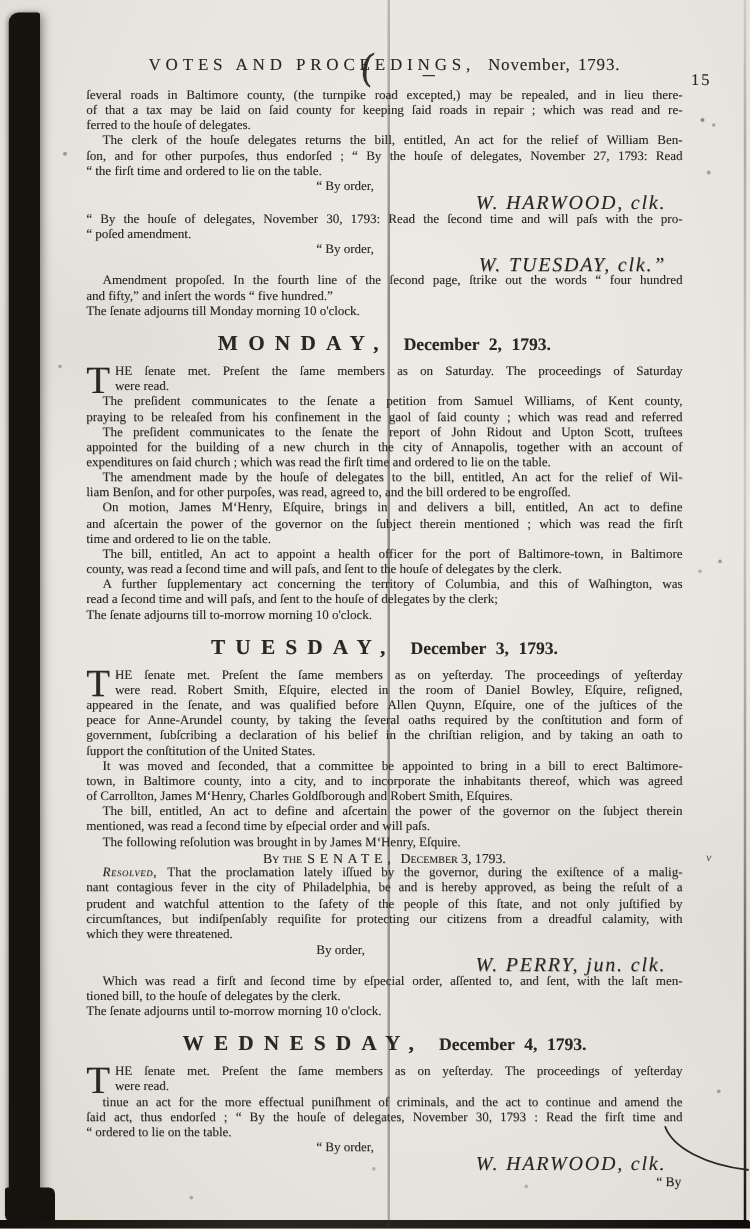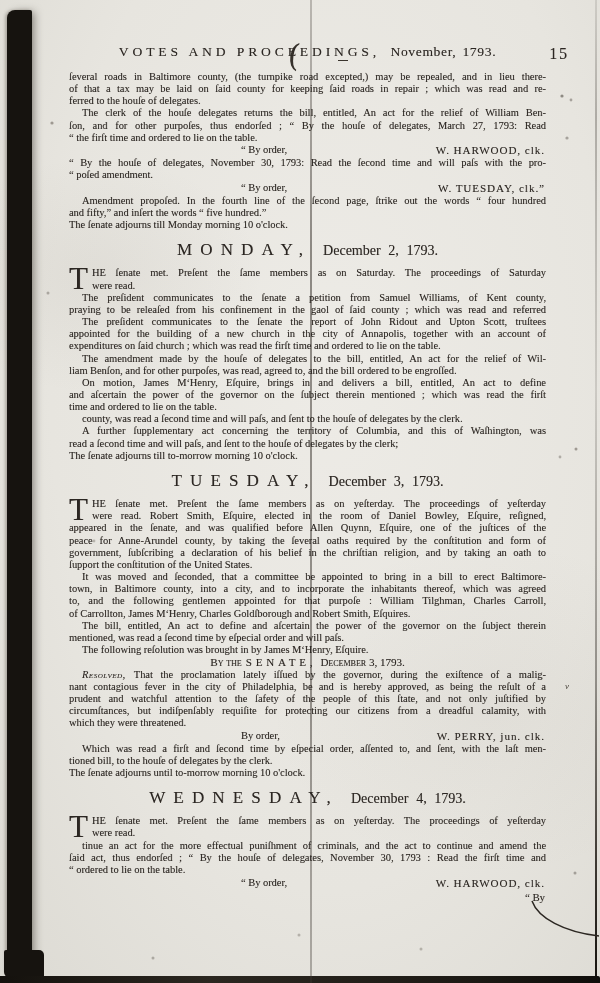--- a/index.html
+++ b/index.html
@@ -37,31 +37,31 @@
       574px 872px 0 0.5px rgba(70,63,54,.4), 51px 122px 0 0.6px rgba(70,63,54,.45),
       47px 292px 0 0.5px rgba(70,63,54,.35), 152px 957px 0 0.5px rgba(70,63,54,.35),
       298px 934px 0 0.5px rgba(70,63,54,.3), 420px 948px 0 0.5px rgba(70,63,54,.3),
       93px 540px 0 0.4px rgba(70,63,54,.3), 566px 137px 0 0.6px rgba(70,63,54,.4);}
   
   .textblock{position:absolute;left:69px;top:44px;width:477px;
     text-shadow:.3px .3px .5px rgba(43,37,31,.32);}
   .runhead{position:relative;text-align:center;font-size:13.5px;white-space:nowrap;margin-bottom:11px;}
   .rh-title{letter-spacing:.29em;text-align:right;}
   .rh-date{margin-left:7px;letter-spacing:.05em;word-spacing:.15em;}
-  .pagenum{position:absolute;right:-23px;top:1px;font-size:16px;letter-spacing:.12em;text-align:center;}
+  .pagenum{position:absolute;right:-23px;top:12px;font-size:13px;letter-spacing:.12em;text-align:center;}
   .line{font-size:10.4px;line-height:12.15px;text-align:justify;text-align-last:justify;}
   .line.last{text-align-last:left;}
   .para{margin:0;}
   .para.indent .line:first-child{text-indent:13px;}
   .dropcap-cap{float:left;font-size:31px;line-height:23px;height:23.5px;padding-right:4px;}
-  .byline{display:flex;font-size:10.4px;line-height:12.3px;margin:.5px 0;}
+  .byline{display:flex;font-size:10.4px;line-height:12.3px;margin:.5px 12px;flex-direction:column;}
   .byline .order{margin-left:172px;white-space:nowrap;}
-  .byline .name{margin-left:auto;margin-right:1px;font-size:11px;letter-spacing:.09em;white-space:nowrap;}
+  .byline .name{margin-left:auto;margin-right:1px;font-size:16px;letter-spacing:.09em;white-space:nowrap;font-style:italic;}
   .center-line{text-align:left;font-size:10.4px;line-height:12.3px;}
-  .day-heading{text-align:center;margin:9px 0 7px;white-space:nowrap;}
+  .day-heading{text-align:center;margin:9px 0 7px;white-space:nowrap;font-weight:bold;}
   .day-heading .day{font-size:17px;letter-spacing:.48em;}
   .day-heading .hdate{font-size:14px;word-spacing:.3em;margin-left:12px;}
   .senate-line{text-align:center;font-size:11px;line-height:12.5px;}
   .senate-line .sc{font-variant:small-caps;}
   .senate-line .spaced{letter-spacing:.35em;margin:0 4px;text-align:right;}
   .sc-lead{font-variant:small-caps;letter-spacing:.05em;font-style:italic;}
   .catchword{text-align:right;font-size:10.8px;line-height:12.3px;margin-top:2px;padding-right:1px;}
 </style>
 </head>
 <body>
@@ -88,21 +88,21 @@
       <span class="pagenum">15</span>
     </div>
     <div id="content">
         <div class="para">
           <div class="line">ſeveral roads in Baltimore county, (the turnpike road excepted,) may be repealed, and in lieu there-</div>
           <div class="line">of that a tax may be laid on ſaid county for keeping ſaid roads in repair ; which was read and re-</div>
           <div class="line last">ferred to the houſe of delegates.</div>
         </div>
         <div class="para indent">
           <div class="line">The clerk of the houſe delegates returns the bill, entitled, An act for the relief of William Ben-</div>
-          <div class="line">ſon, and for other purpoſes, thus endorſed ; “ By the houſe of delegates, March 27, 1793: Read</div>
+          <div class="line">ſon, and for other purpoſes, thus endorſed ; “ By the houſe of delegates, November 27, 1793: Read</div>
           <div class="line last">“ the firſt time and ordered to lie on the table.</div>
         </div>
         <div class="byline">
           <span class="order">“ By order,</span>
           <span class="name">W. HARWOOD, clk.</span>
         </div>
         <div class="para">
           <div class="line">“ By the houſe of delegates, November 30, 1793: Read the ſecond time and will paſs with the pro-</div>
           <div class="line last">“ poſed amendment.</div>
         </div>
@@ -133,41 +133,41 @@
         <div class="para indent">
           <div class="line">The amendment made by the houſe of delegates to the bill, entitled, An act for the relief of Wil-</div>
           <div class="line last">liam Benſon, and for other purpoſes, was read, agreed to, and the bill ordered to be engroſſed.</div>
         </div>
         <div class="para indent">
           <div class="line">On motion, James M‘Henry, Eſquire, brings in and delivers a bill, entitled, An act to define</div>
           <div class="line">and aſcertain the power of the governor on the ſubject therein mentioned ; which was read the firſt</div>
           <div class="line last">time and ordered to lie on the table.</div>
         </div>
         <div class="para indent">
+          <div class="line">The bill, entitled, An act to appoint a health officer for the port of Baltimore-town, in Baltimore</div>
           <div class="line last">county, was read a ſecond time and will paſs, and ſent to the houſe of delegates by the clerk.</div>
         </div>
         <div class="para indent">
           <div class="line">A further ſupplementary act concerning the territory of Columbia, and this of Waſhington, was</div>
           <div class="line last">read a ſecond time and will paſs, and ſent to the houſe of delegates by the clerk;</div>
         </div>
         <div class="center-line">The ſenate adjourns till to-morrow morning 10 o'clock.</div>
         <div class="day-heading"><span class="day">TUESDAY,</span><span class="hdate">December 3, 1793.</span></div>
         <div class="para">
           <span class="dropcap-cap">T</span>
           <div class="line">HE ſenate met. Preſent the ſame members as on yeſterday. The proceedings of yeſterday</div>
           <div class="line">were read. Robert Smith, Eſquire, elected in the room of Daniel Bowley, Eſquire, reſigned,</div>
           <div class="line">appeared in the ſenate, and was qualified before Allen Quynn, Eſquire, one of the juſtices of the</div>
           <div class="line">peace for Anne-Arundel county, by taking the ſeveral oaths required by the conſtitution and form of</div>
           <div class="line">government, ſubſcribing a declaration of his belief in the chriſtian religion, and by taking an oath to</div>
           <div class="line last">ſupport the conſtitution of the United States.</div>
         </div>
         <div class="para indent">
           <div class="line">It was moved and ſeconded, that a committee be appointed to bring in a bill to erect Baltimore-</div>
           <div class="line">town, in Baltimore county, into a city, and to incorporate the inhabitants thereof, which was agreed</div>
-          <div class="line">to, and the following gentlemen appointed for that purpoſe : William Tilghman, Charles Carroll,</div>
           <div class="line last">of Carrollton, James M‘Henry, Charles Goldſborough and Robert Smith, Eſquires.</div>
         </div>
         <div class="para indent">
           <div class="line">The bill, entitled, An act to define and aſcertain the power of the governor on the ſubject therein</div>
           <div class="line last">mentioned, was read a ſecond time by eſpecial order and will paſs.</div>
         </div>
         <div class="para indent">
           <div class="line last">The following reſolution was brought in by James M‘Henry, Eſquire.</div>
         </div>
         <div class="senate-line"><span class="sc">By the</span><span class="spaced">SENATE,</span><span class="sc">December 3, 1793.</span></div>

